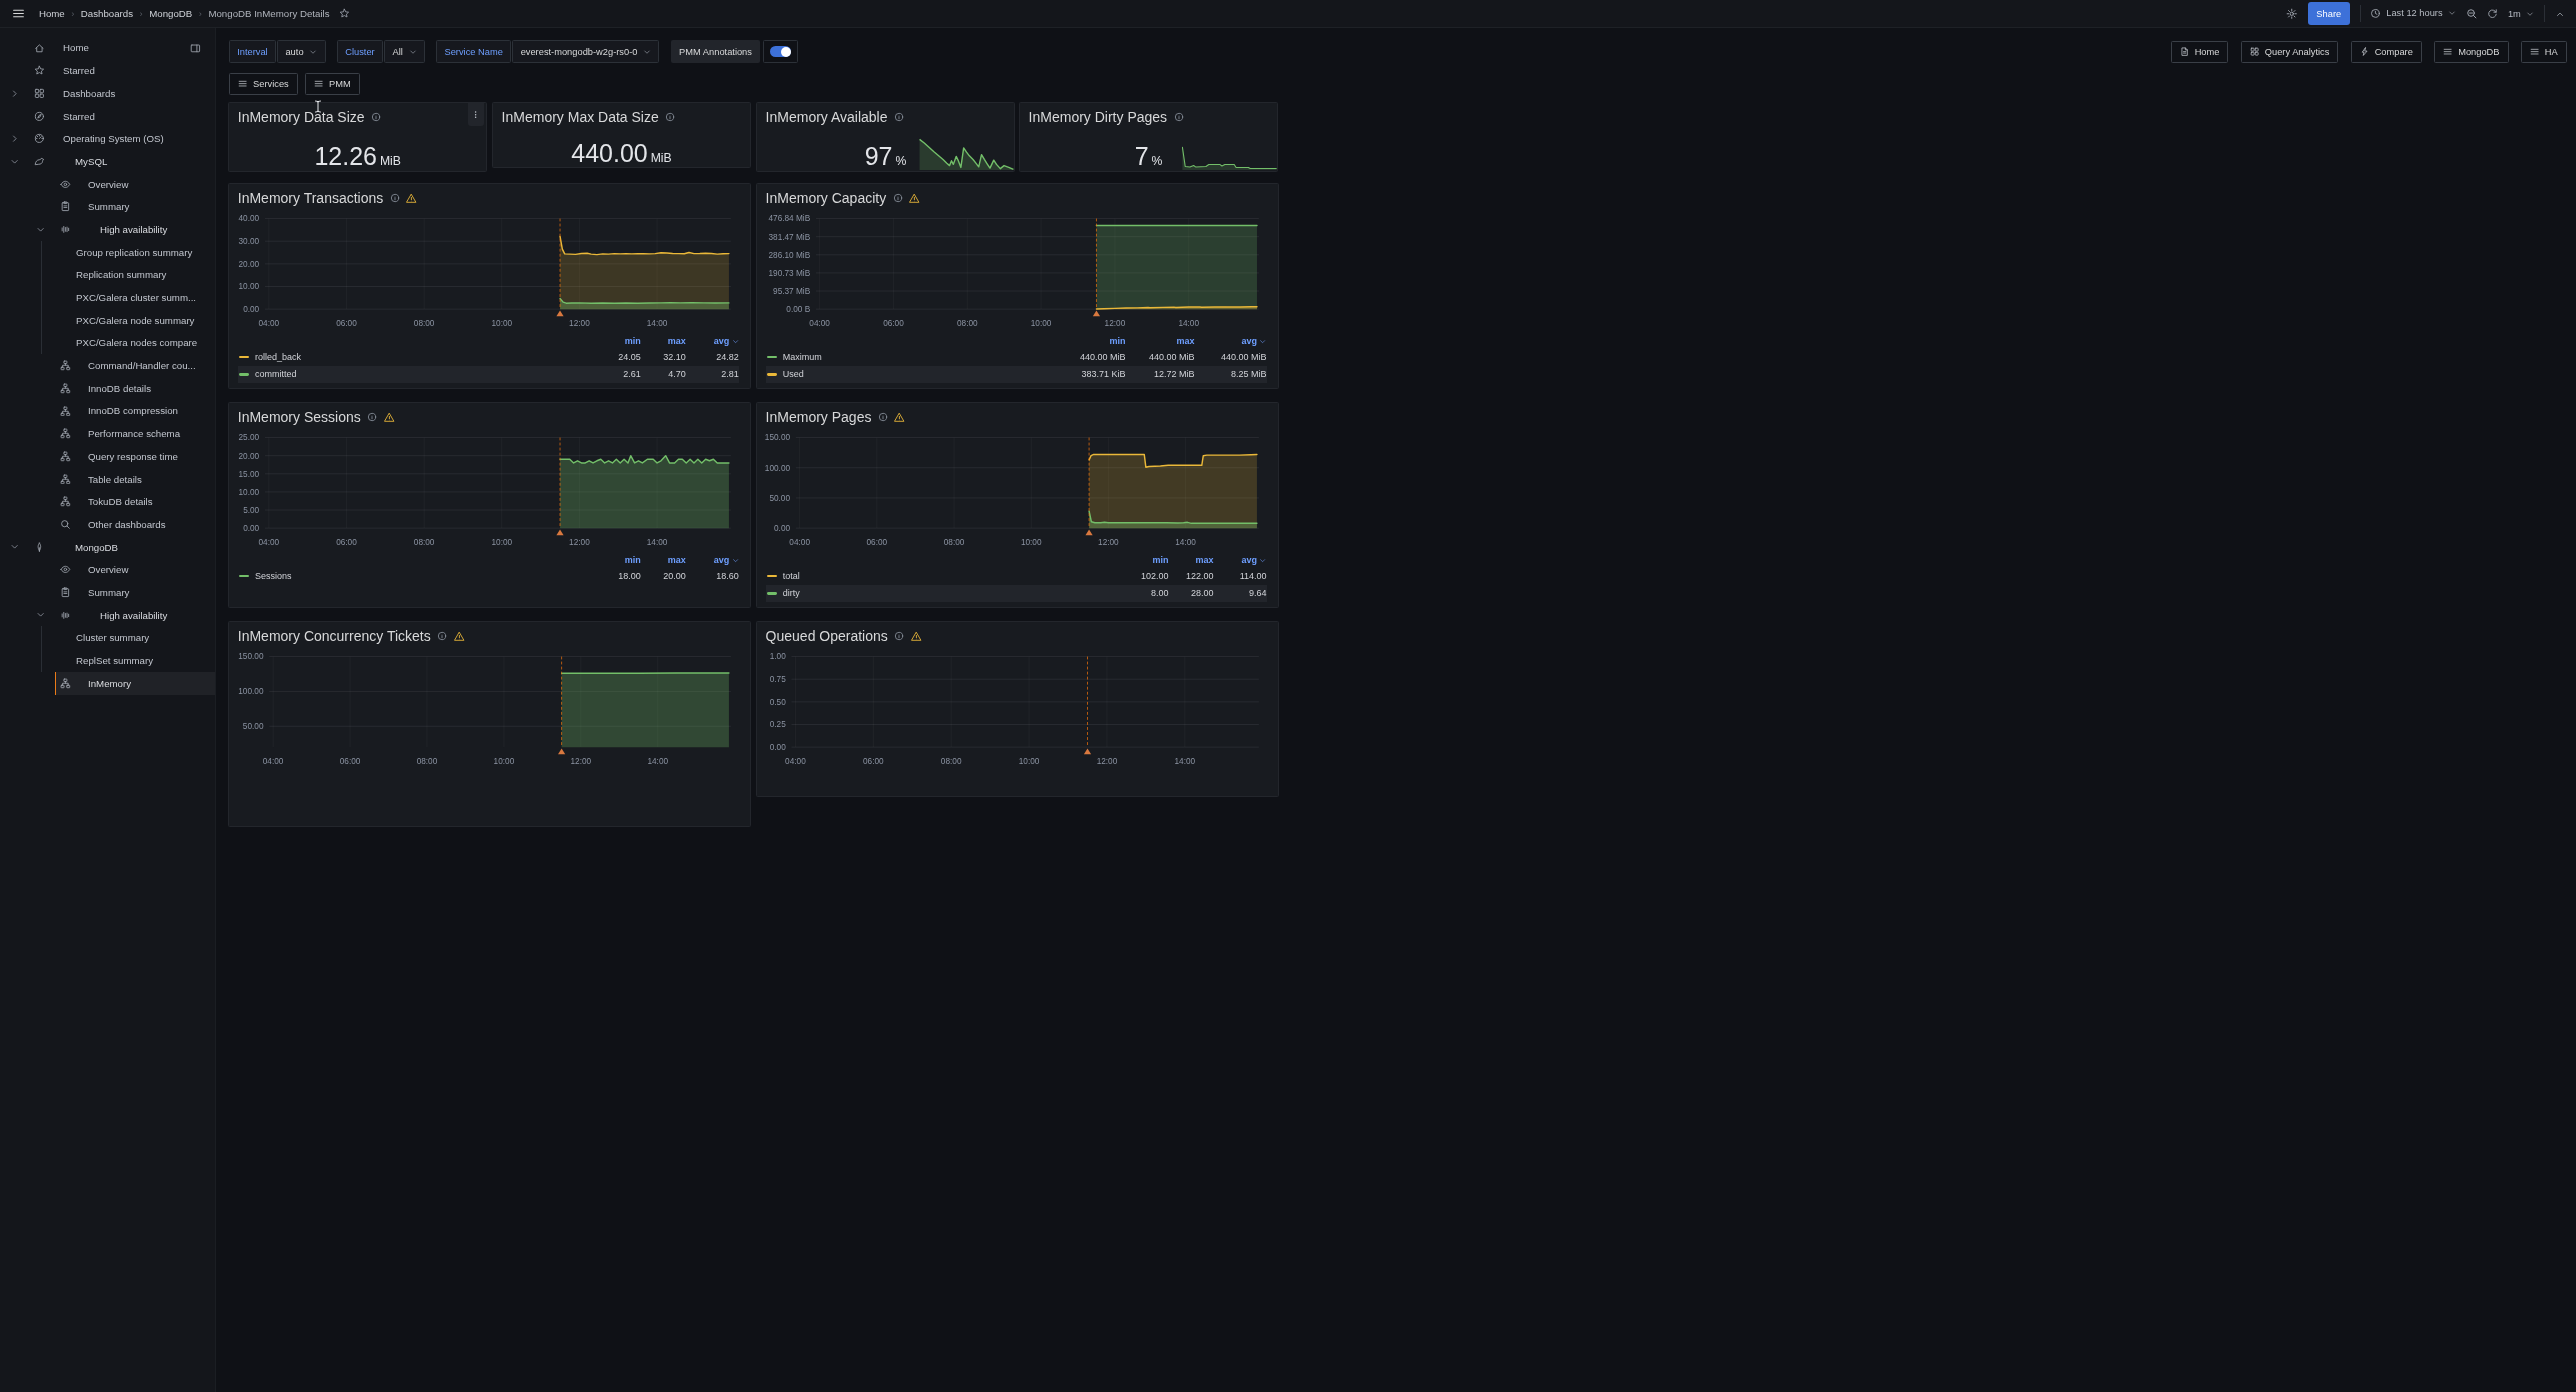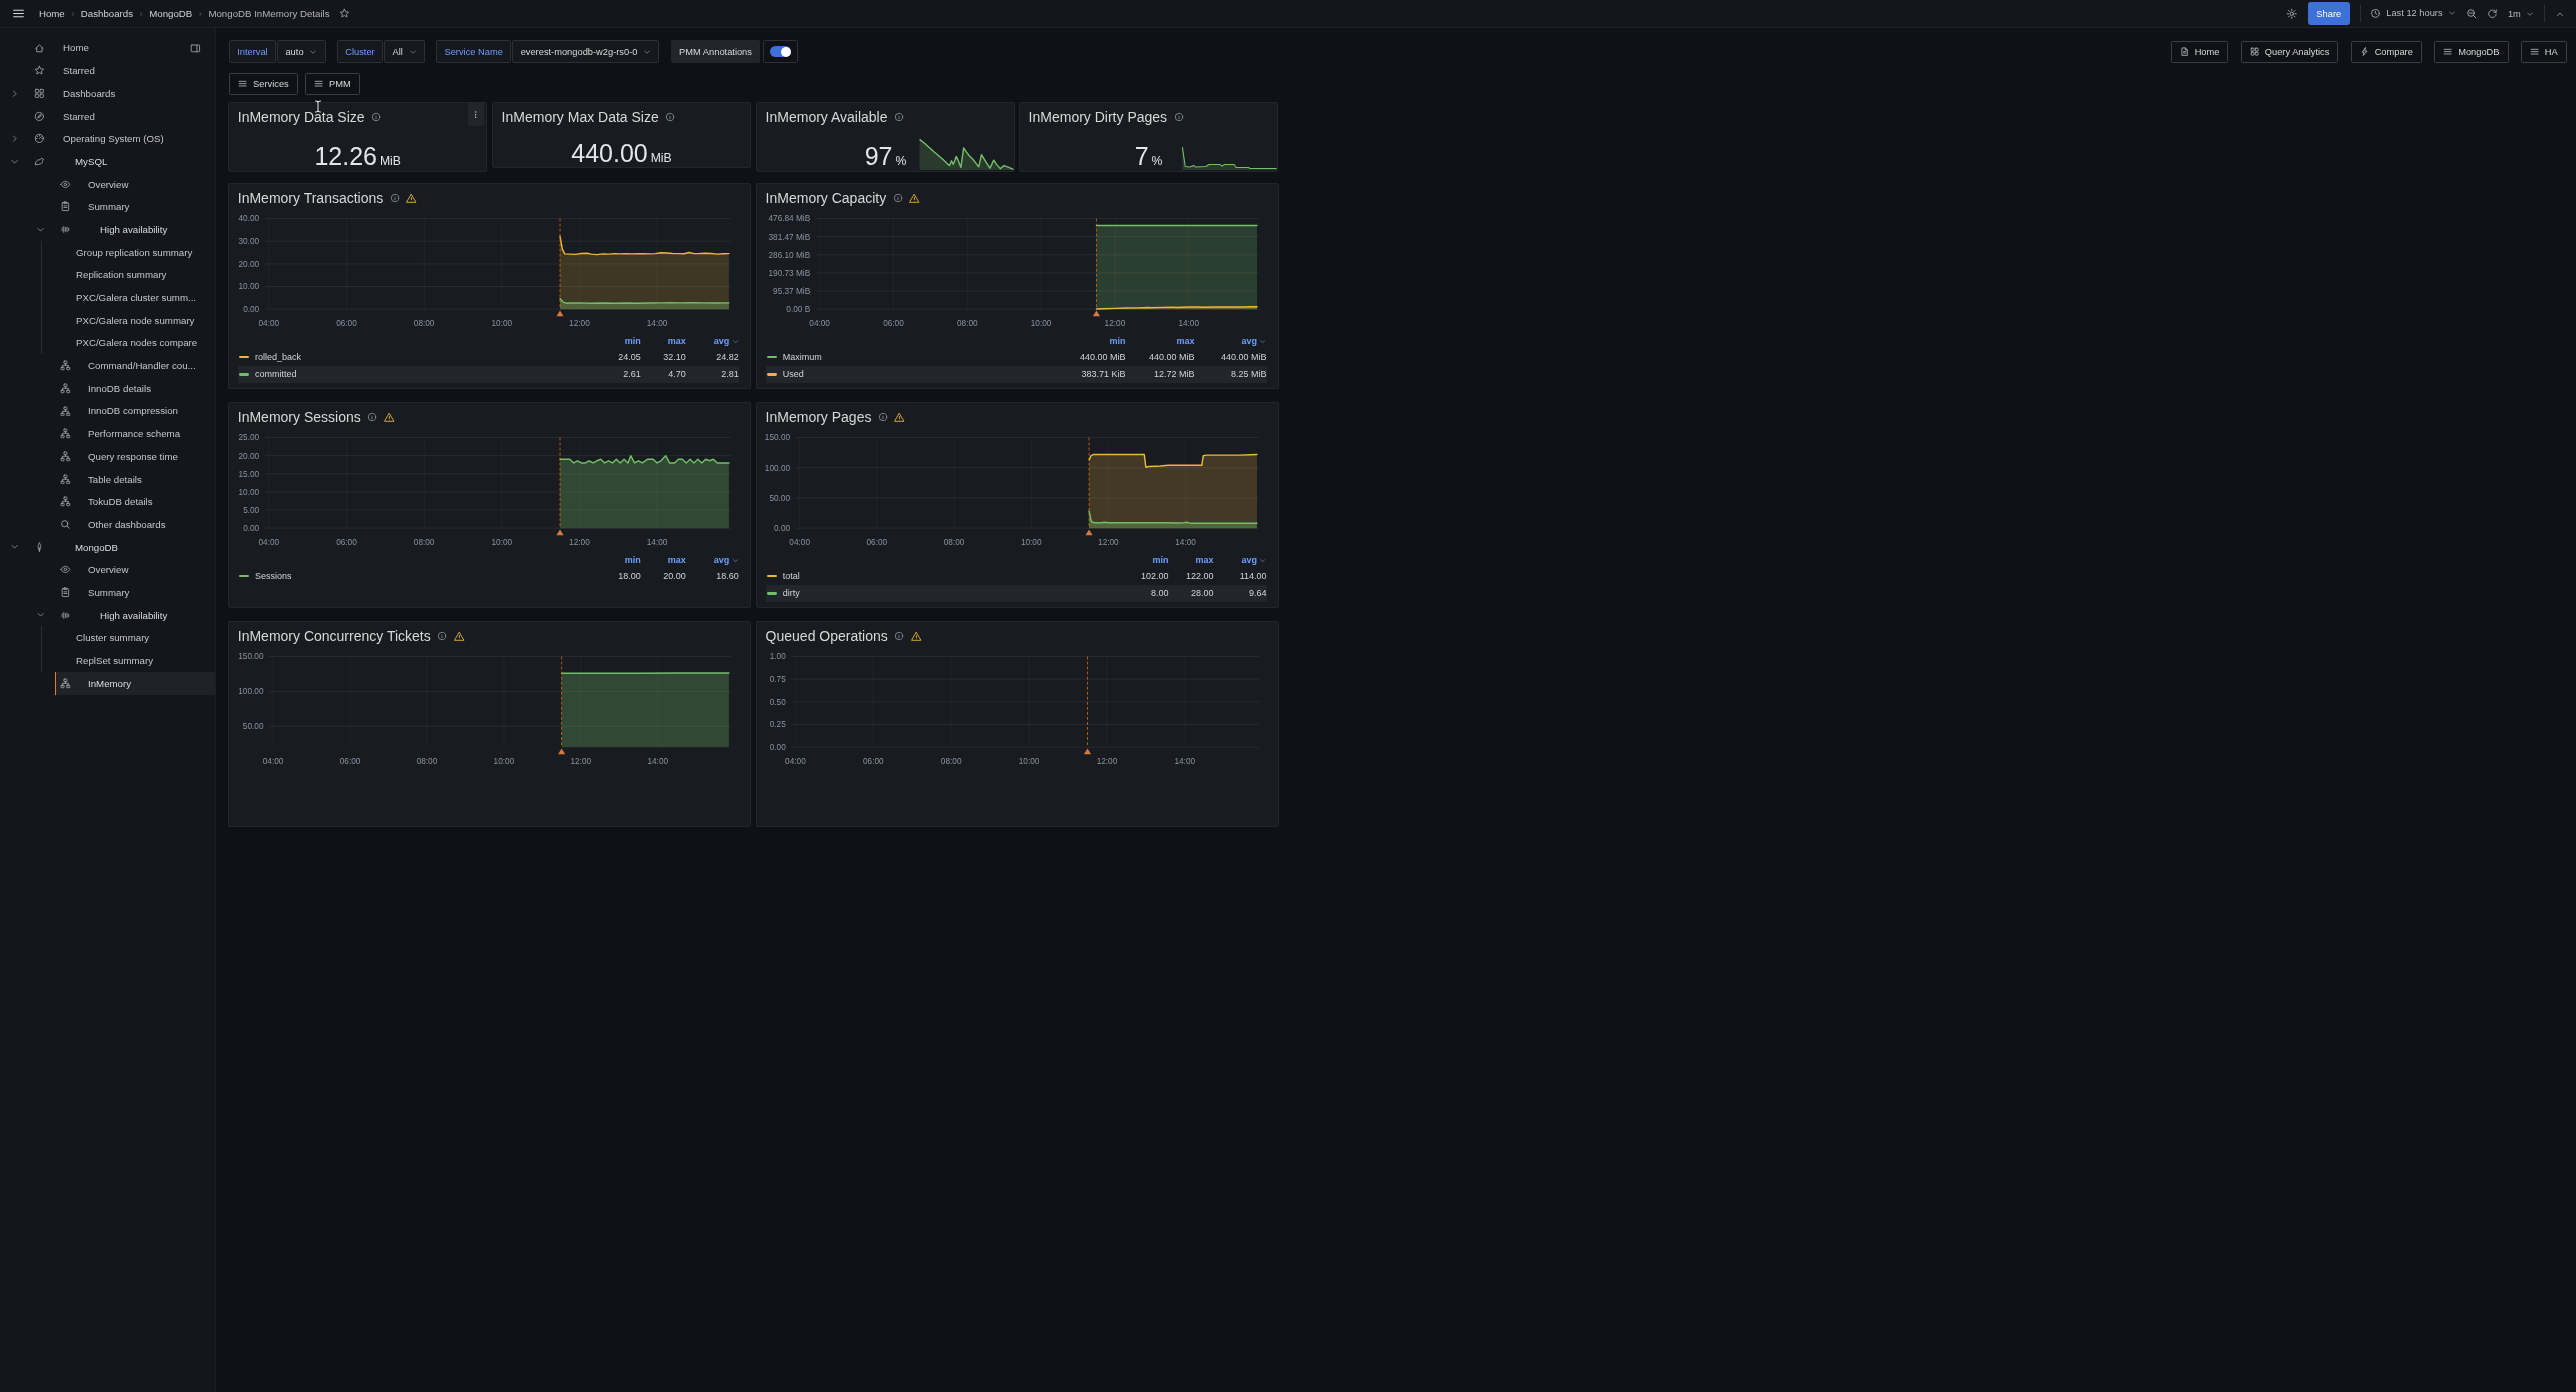--- a/index.html
+++ b/index.html
@@ -967,21 +967,21 @@
           <text x="48" y="100.46153846153847" text-anchor="end" fill="#8b93a2" font-size="11.5px">100.00</text>
           <line x1="56" y1="144.92307692307693" x2="698" y2="144.92307692307693" stroke="rgba(204,204,220,0.12)" stroke-width="1"></line>
           <text x="48" y="148.92307692307693" text-anchor="end" fill="#8b93a2" font-size="11.5px">50.00</text>
           <path d="M462.6 71.3 L516.1 71.3 L569.6 71.3 L623.1 70.8 L695.3 70.8 L695.3 174 L462.6 174 Z" fill="#73bf69" fill-opacity="0.28" stroke="none"></path>
           <path d="M462.6 71.3 L516.1 71.3 L569.6 71.3 L623.1 70.8 L695.3 70.8" fill="none" stroke="#73bf69" stroke-width="2" stroke-linejoin="round" stroke-linecap="round"></path>
           <line x1="462.59999999999997" y1="48" x2="462.59999999999997" y2="174" stroke="#ff780a" stroke-width="1" stroke-dasharray="4,3" opacity="0.95"></line>
           <polygon points="462.59999999999997,176 457.59999999999997,184 467.59999999999997,184" fill="#d9793f"></polygon>
         </svg></div>
   </section>
 
-  <section class="panel" style="left:540px;top:593px;width:523px;height:206px;">
+  <section class="panel" style="left:540px;top:593px;width:523px;height:176px;">
     <header class="phead">
       <h2 class="ptitle">Queued Operations</h2>
       <span class="icon info">
           <svg viewBox="0 0 16 16" fill="none" stroke="currentColor" stroke-width="1.3" stroke-linecap="round" stroke-linejoin="round">
             <circle cx="8" cy="8" r="5.9"></circle>
             <path d="M8 7.3v3.6"></path>
             <circle cx="8" cy="5" r=".5" fill="currentColor" stroke="none"></circle>
           </svg>
         </span>
       <span class="icon warn">

